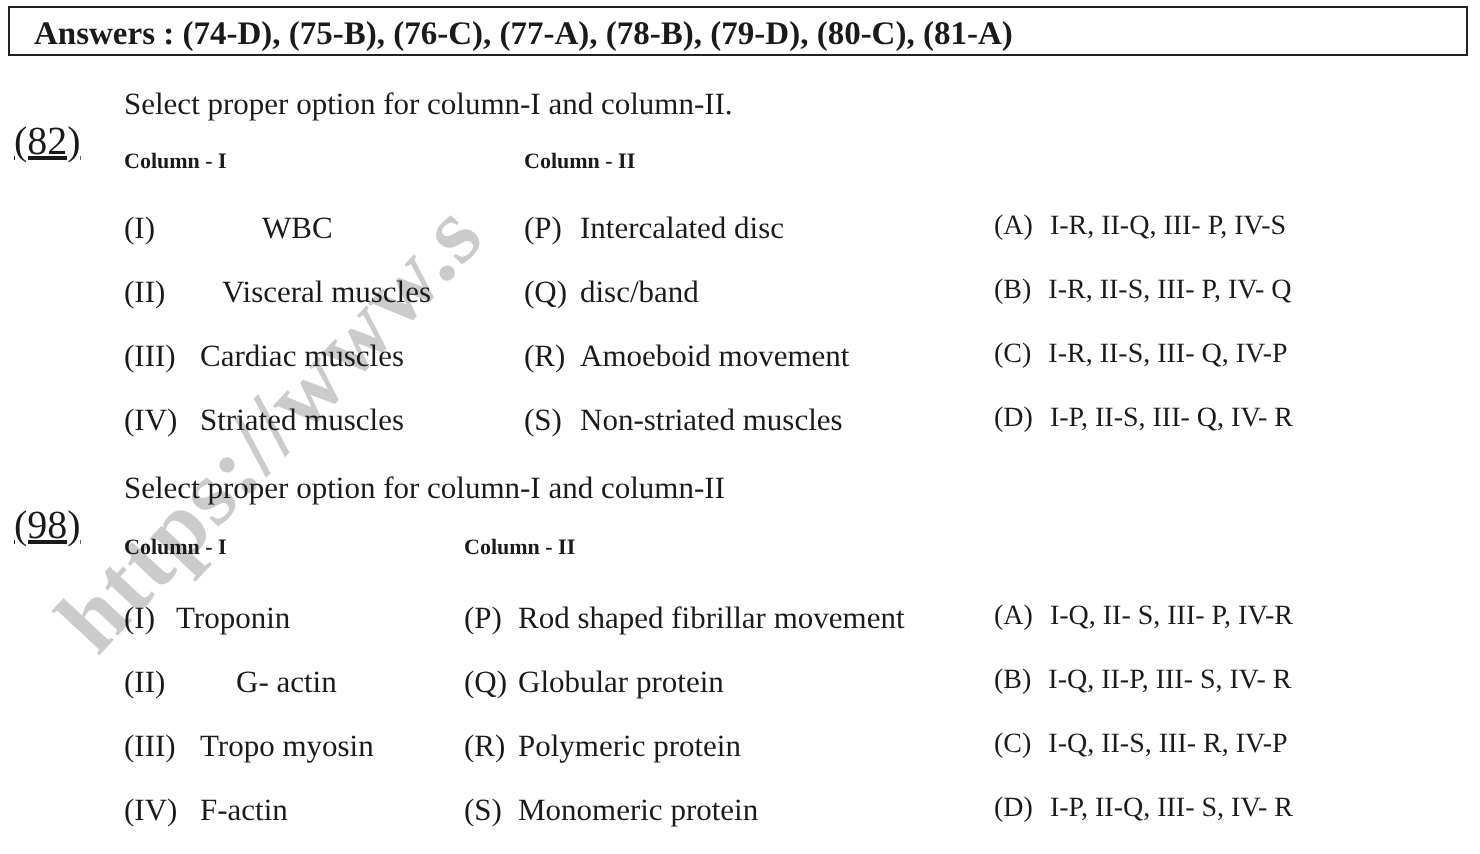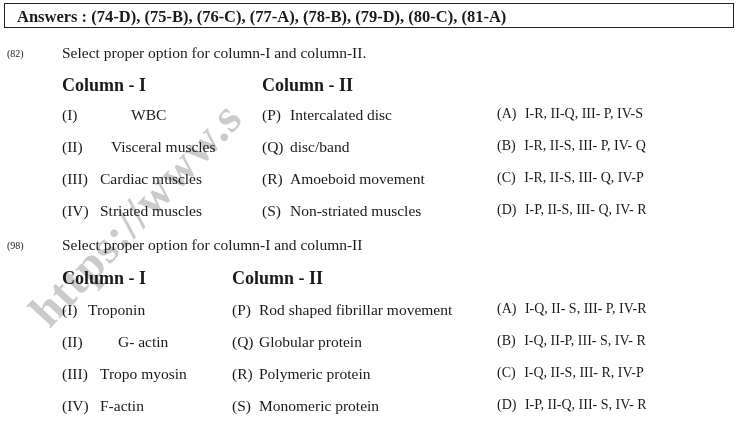--- a/index.html
+++ b/index.html
@@ -73,36 +73,37 @@
 
   
   .question-block {
     position: absolute;
     left: 0;
     width: 740px;
   }
   .q-number {
     position: absolute;
     left: 7px;
-    top: 4px;
-    font-size: 10px;
-    white-space: nowrap;
+    top: 16px;
+    font-size: 20px;
+    white-space: nowrap;
+    text-decoration: underline;
   }
   .q-stem {
     position: absolute;
     left: 62px;
     top: 0;
     font-size: 15.5px;
     white-space: nowrap;
   }
 
   .col-head {
     position: absolute;
     top: 0;
-    font-size: 18px;
+    font-size: 11px;
     font-weight: 700;
     white-space: nowrap;
   }
 
   .row-line {
     position: absolute;
     left: 0;
     width: 740px;
     height: 22px;
   }

